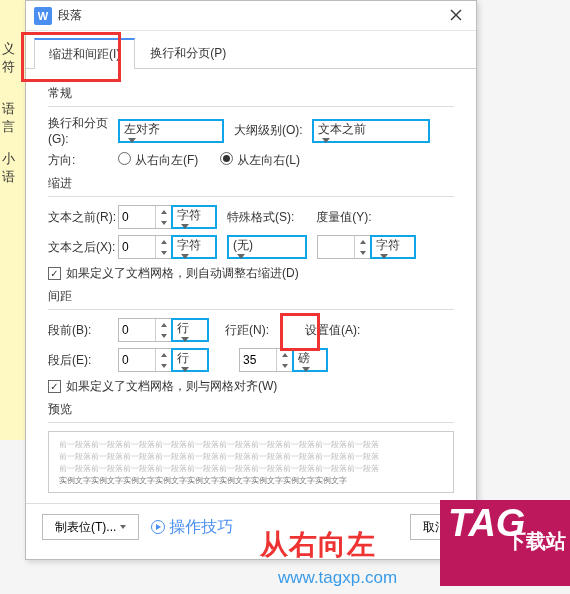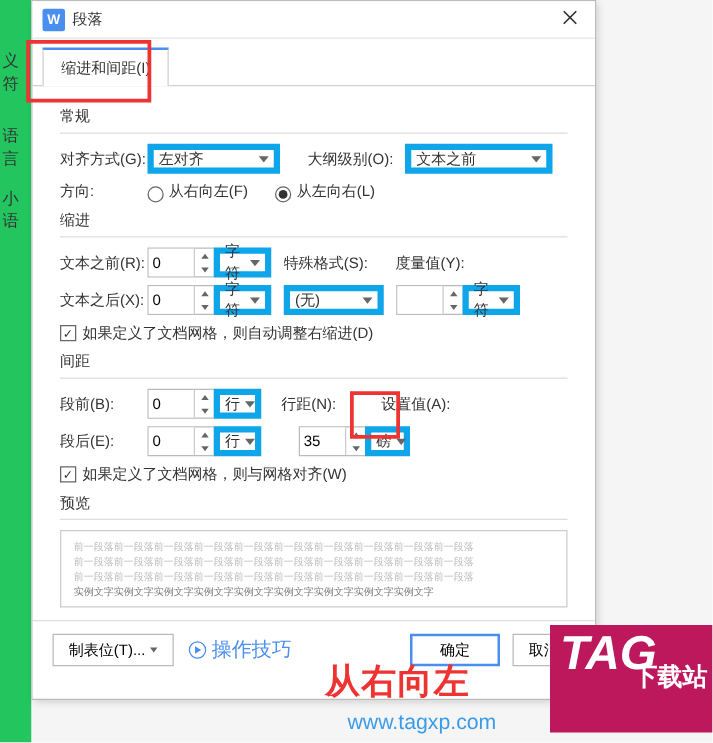--- a/index.html
+++ b/index.html
@@ -1,42 +1,42 @@
 <!DOCTYPE html>
 <html><head>
 <meta charset="utf-8">
 <style>
 * { box-sizing: border-box; margin: 0; padding: 0; font-family: "Microsoft YaHei", sans-serif; }
 body { background: #f5f5f5; width: 570px; height: 594px; overflow: hidden; position: relative; }
-.left-strip { position: absolute; left: 0; top: 0; width: 25px; height: 594px; background: #22c55e; }
+.left-strip { position: absolute; left: 0; top: 0; width: 25px; height: 440px; background: #fef9c3; }
 .left-txt { position: absolute; left: 2px; font-size: 13px; color: #333; writing-mode: horizontal-tb; }
 .dialog { position: absolute; left: 25px; top: 0; width: 452px; height: 560px; background: #fff; border: 1px solid #bbb; box-shadow: 2px 2px 6px rgba(0,0,0,0.15); }
 .titlebar { height: 30px; background: #fff; border-bottom: 1px solid #e5e5e5; display: flex; align-items: center; padding: 0 8px; }
 .titlebar .logo { width: 18px; height: 18px; background: #4a8ef0; margin-right: 6px; display: flex; align-items: center; justify-content: center; color: #fff; font-size: 11px; font-weight: bold; border-radius: 2px; }
 .titlebar .ttl { font-size: 12px; color: #333; flex: 1; }
 .titlebar .close { width: 24px; text-align: center; cursor: pointer; }
 .tabs { display: flex; border-bottom: 1px solid #d0d0d0; margin-top: 6px; padding-left: 8px; }
 .tab { padding: 6px 14px; font-size: 12px; color: #333; border: 1px solid transparent; border-bottom: none; cursor: pointer; position: relative; bottom: -1px; }
 .tab.active { border-color: #d0d0d0; background: #fff; border-top: 2px solid #4a8ef0; }
 .red-box1 { position: absolute; left: 21px; top: 32px; width: 100px; height: 50px; border: 3px solid #e33; pointer-events: none; }
 .red-box2 { position: absolute; left: 280px; top: 313px; width: 40px; height: 38px; border: 3px solid #e33; pointer-events: none; }
 .body { padding: 10px 22px; font-size: 12px; color: #333; }
 .sect-title { font-size: 12px; margin: 6px 0 4px; }
 .hr { height: 1px; background: #ddd; margin-bottom: 8px; }
 .row { display: flex; align-items: center; margin: 6px 0; }
 .lbl { width: 70px; }
-.sel { height: 24px; border: 5px solid #0ea5e9; background: #fff; font-size: 12px; padding: 0 4px; display: flex; align-items: center; justify-content: space-between; cursor: pointer; }
+.sel { height: 24px; border: 2px solid #0ea5e9; background: #fff; font-size: 12px; padding: 0 4px; display: flex; justify-content: space-between; cursor: pointer; flex-direction: column; }
 .sel .caret, .caret { width: 0; height: 0; border-left: 4px solid transparent; border-right: 4px solid transparent; border-top: 5px solid #666; margin-left: 4px; }
 .spin { height: 24px; border: 1px solid #bbb; background: #fff; display: flex; align-items: center; }
 .spin input { border: none; width: 36px; height: 22px; padding: 0 3px; font-size: 12px; outline: none; }
 .spin .arrows { width: 16px; height: 22px; border-left: 1px solid #ccc; display: flex; flex-direction: column; }
 .spin .arrows div { flex: 1; display: flex; align-items: center; justify-content: center; cursor: pointer; }
 .au { width: 0; height: 0; border-left: 3px solid transparent; border-right: 3px solid transparent; border-bottom: 4px solid #666; }
 .ad { width: 0; height: 0; border-left: 3px solid transparent; border-right: 3px solid transparent; border-top: 4px solid #666; }
-.radio { display: inline-flex; align-items: flex-end; margin-right: 14px; cursor: pointer; }
+.radio { display: inline-flex; align-items: flex-start; margin-right: 14px; cursor: pointer; }
 .radio .dot { width: 13px; height: 13px; border: 1px solid #666; border-radius: 50%; margin-right: 4px; display: flex; align-items: center; justify-content: center; }
 .radio.checked .dot::after { content: ""; width: 7px; height: 7px; background: #333; border-radius: 50%; }
 .chk { display: inline-flex; align-items: center; cursor: pointer; }
 .chk .box { width: 13px; height: 13px; border: 1px solid #666; margin-right: 5px; display: flex; align-items: center; justify-content: center; color: #333; font-size: 10px; }
 .preview { border: 1px solid #ccc; height: 62px; padding: 6px 10px; margin-top: 4px; overflow: hidden; }
 .preview .ln { font-size: 8px; color: #bbb; white-space: nowrap; margin: 1px 0; }
 .preview .ln.dark { color: #777; }
 .btnbar { border-top: 1px solid #ddd; padding: 10px 16px; display: flex; align-items: center; }
 .btn { height: 26px; border: 1px solid #bbb; background: #fff; padding: 0 12px; font-size: 12px; display: flex; align-items: center; cursor: pointer; }
 .btn .caret2 { margin-left: 4px; width: 0; height: 0; border-left: 3px solid transparent; border-right: 3px solid transparent; border-top: 4px solid #666; }
@@ -65,32 +65,33 @@
     <div class="ttl">段落</div>
     <div class="close">
       <svg width="12" height="12" viewBox="0 0 12 12">
           <path d="M1 1L11 11M11 1L1 11" stroke="#333" stroke-width="1.4"></path>
         </svg>
     </div>
   </div>
 
   <div class="tabs">
     <div class="tab active">缩进和间距(I)</div>
+    <div class="tab">换行和分页(P)</div>
   </div>
 
   <div class="body">
     <div class="sect-title">常规</div>
     <div class="hr"></div>
     <div class="row">
-      <span class="lbl">对齐方式(G):</span>
+      <span class="lbl">换行和分页(G):</span>
       <div class="sel" style="width:106px">
           <span>左对齐</span>
           <span class="caret"></span>
         </div>
-      <span class="lbl" style="width:78px;margin-left:22px">大纲级别(O):</span>
+      <span class="lbl" style="width:78px;margin-left:10px">大纲级别(O):</span>
       <div class="sel" style="width:118px">
           <span>文本之前</span>
           <span class="caret"></span>
         </div>
     </div>
     <div class="row">
       <span class="lbl" style="width:42px">方向:</span>
       <span style="width:28px"></span>
       <span class="radio">
           <span class="dot"></span>
@@ -256,21 +257,20 @@
         <span>制表位(T)...</span>
         <span class="caret2"></span>
       </div>
     <div class="link">
         <span class="ic">
           <span class="tri"></span>
         </span>
         <span>操作技巧</span>
       </div>
     <span style="flex:1"></span>
-    <div class="btn primary">确定</div>
     <span style="width:10px"></span>
     <div class="btn">取消</div>
   </div>
 </div>
 
 <div class="red-box1"></div>
 <div class="red-box2"></div>
 
 <div class="watermark1">从右向左</div>
 <div class="watermark2">www.tagxp.com</div>

